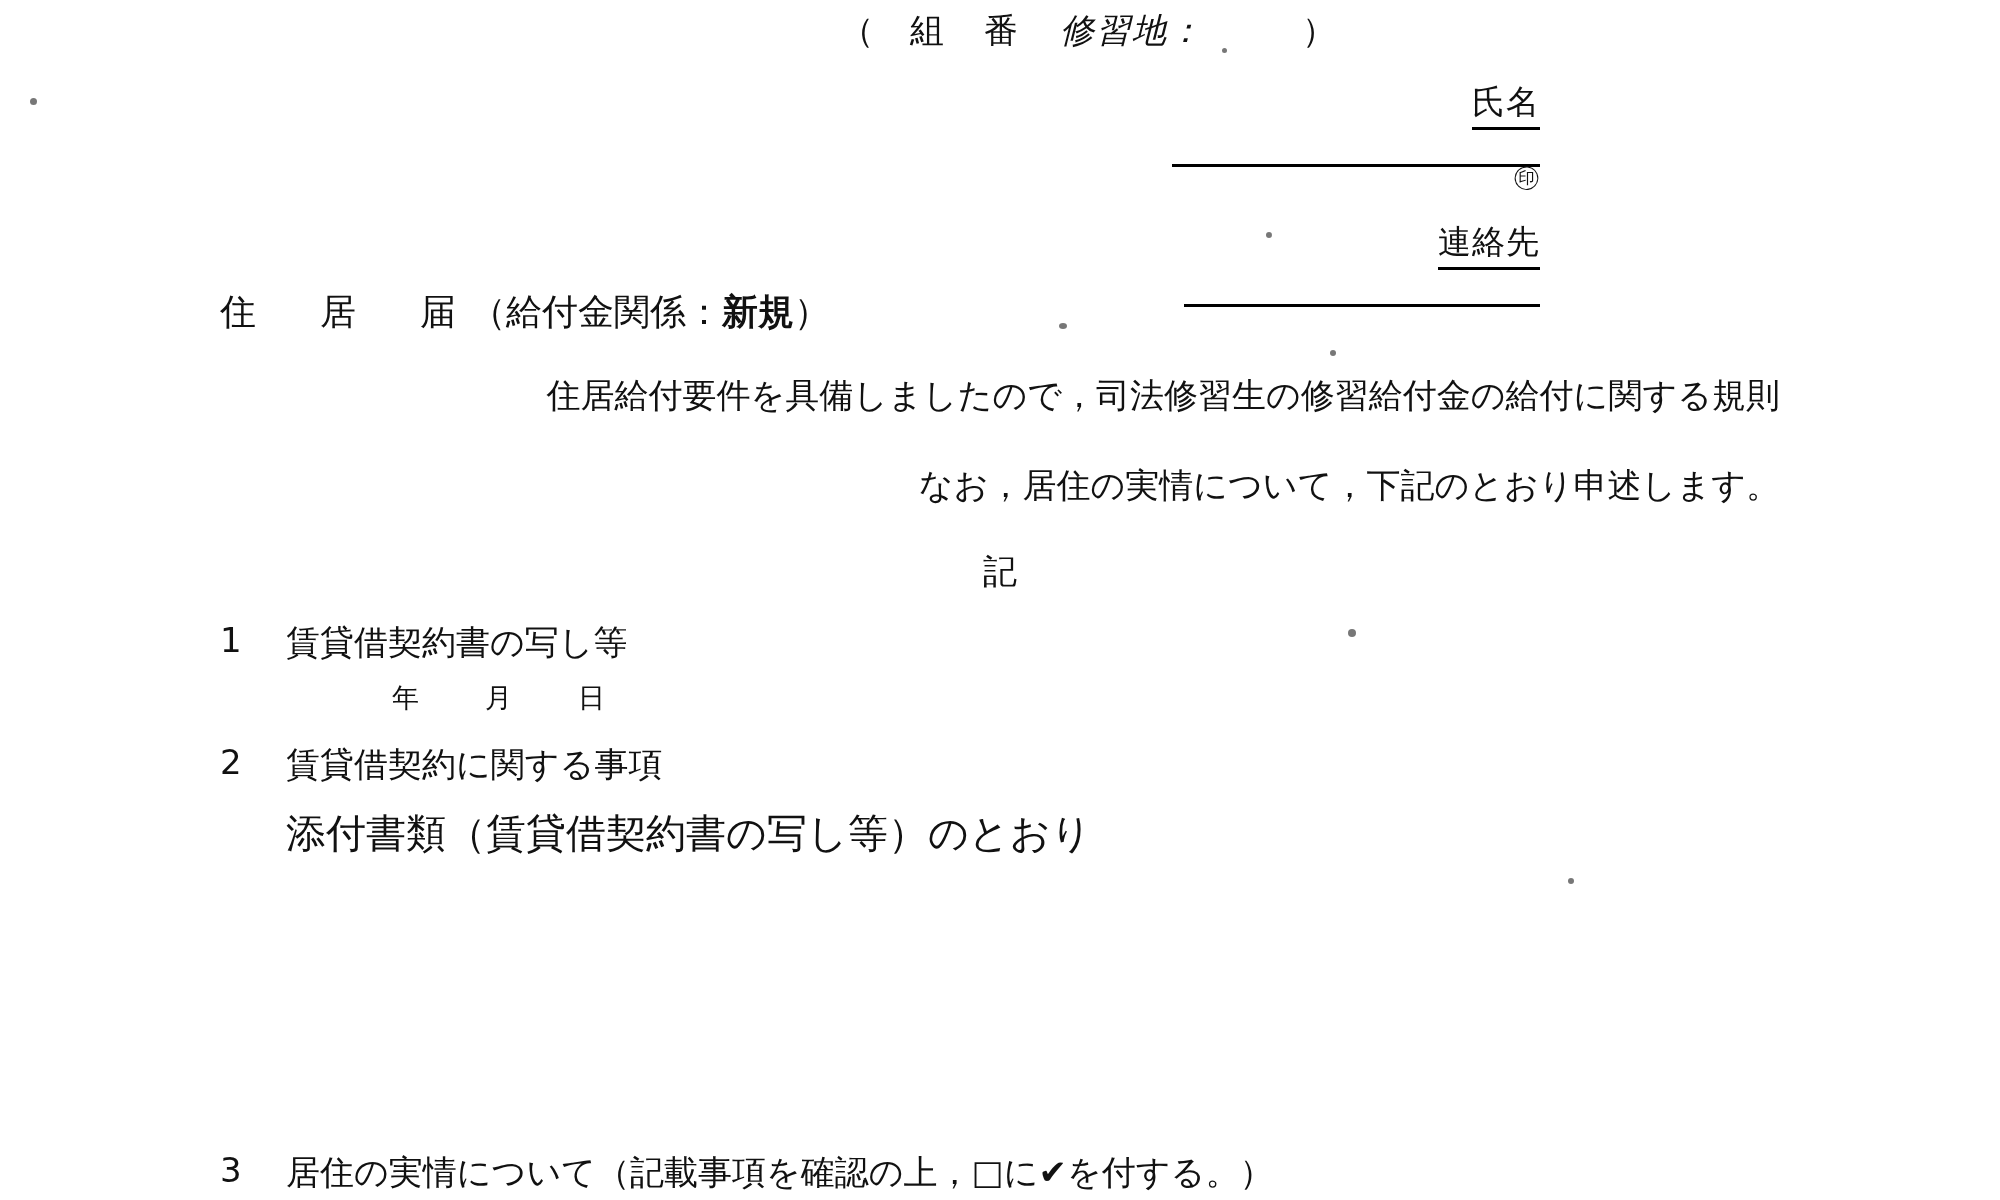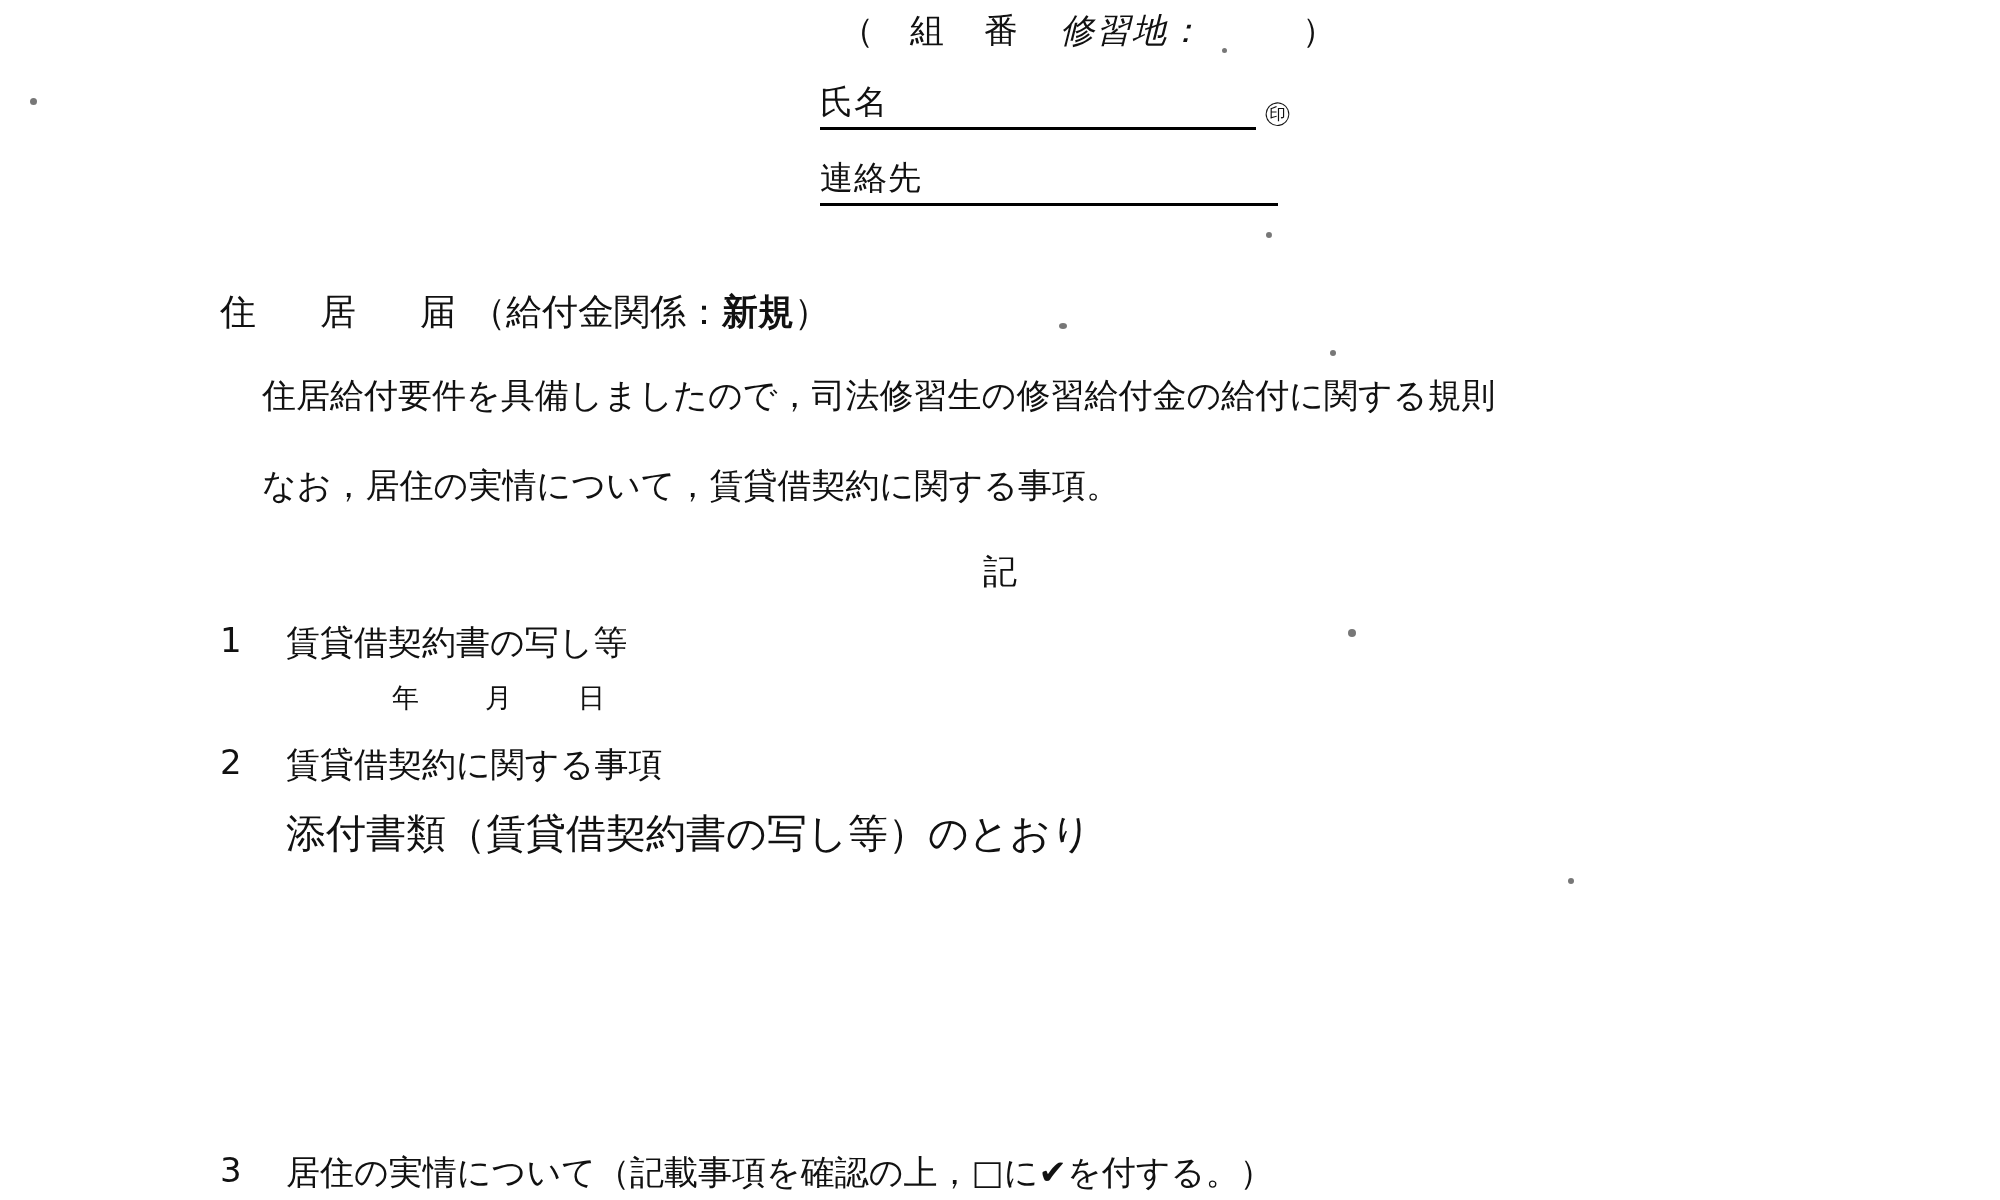--- a/index.html
+++ b/index.html
@@ -51,20 +51,21 @@
   .header-line-1 .place { margin-right: 8px; font-style: italic; }
   .header-line-1 .blank-sm {
     display: inline-block;
     width: 90px;
   }
   .field-row {
     display: flex;
     align-items: flex-end;
     margin-top: 26px;
     white-space: nowrap;
+    flex-direction: column;
   }
   .field-label {
     font-size: 33px;
     letter-spacing: 1px;
     border-bottom: 3px solid #000;
     padding-bottom: 2px;
   }
   .field-rule {
     flex: 0 0 auto;
     border-bottom: 3px solid #000;
@@ -98,20 +99,21 @@
     position: absolute;
     left: 0px;
     top: 360px;
     width: 1560px;
     font-size: 34px;
     line-height: 70px;
   }
   .para {
     margin: 0 0 6px 0;
     white-space: nowrap;
+    text-align: right;
   }
   .indent { padding-left: 42px; }
   .p2 { margin-top: 20px; }
   .ki {
     text-align: center;
     margin-top: 16px;
     font-size: 34px;
   }
 
   
@@ -190,21 +192,21 @@
         <span class="field-rule rule-contact"></span>
       </div>
     </div>
 
     <div class="doc-title">
       <span class="sp">住　居　届</span><span>（</span><span>給付金関係：</span><span class="bold">新規</span><span>）</span>
     </div>
 
     <div class="body-text">
       <p class="para indent">住居給付要件を具備しましたので，司法修習生の修習給付金の給付に関する規則</p>
-      <p class="para indent p2">なお，居住の実情について，賃貸借契約に関する事項。</p>
+      <p class="para indent p2">なお，居住の実情について，下記のとおり申述します。</p>
       <p class="para ki">記</p>
     </div>
 
     <div class="items">
 
       <div class="item">
         <span class="item-num">1</span>
         <span class="item-text">賃貸借契約書の写し等</span>
       </div>
       <div class="date-row">

